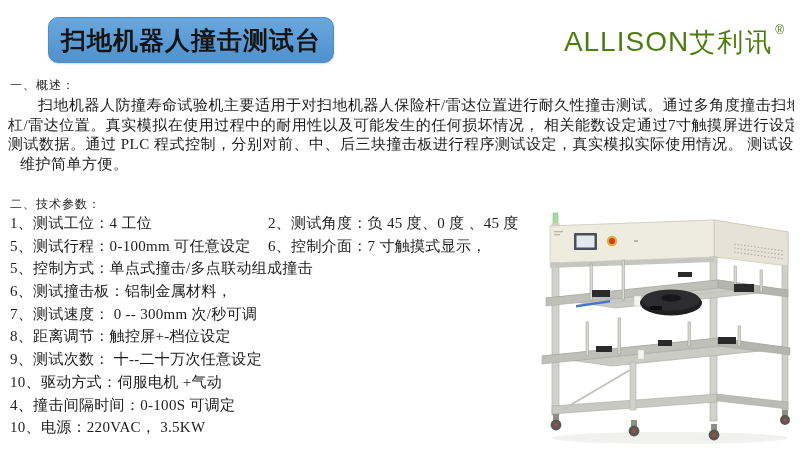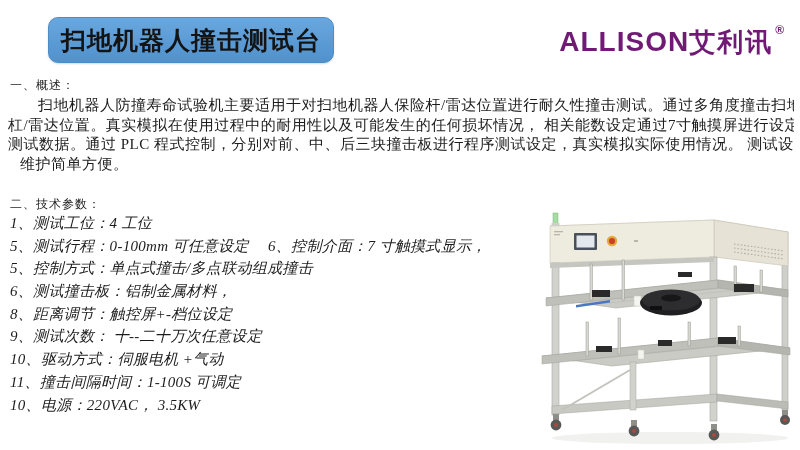--- a/index.html
+++ b/index.html
@@ -12,42 +12,42 @@
     position:absolute;left:48px;top:17px;width:284px;height:44px;
     background:linear-gradient(180deg,#6aa7de 0%,#5b9bd5 55%,#5292cc 100%);
     border:1px solid #4d8cc4;border-radius:10px;
     display:flex;align-items:center;justify-content:center;
     font-size:25px;font-weight:600;color:#141414;letter-spacing:1px;
     box-shadow:0 1px 2px rgba(0,0,0,.15);
   }
   .logo{
     position:absolute;top:24px;right:16px;height:36px;
     display:flex;align-items:center;
-    font-family:"Liberation Sans","DejaVu Sans",sans-serif;font-weight:bold;
-    color:#701a75;white-space:nowrap;
+    font-family:"Liberation Sans","DejaVu Sans",sans-serif;font-weight:normal;
+    color:#4d7c0f;white-space:nowrap;
   }
   .logo .latin{font-size:28px;letter-spacing:1px;}
   .logo .cjk{font-size:26px;margin-left:0;letter-spacing:2px;}
   .logo .reg{font-size:12px;vertical-align:top;position:relative;top:-12px;margin-left:2px;}
   
   .sec-heading{position:absolute;left:10px;font-size:12px;letter-spacing:1px;}
   .overview-heading{top:77px;}
   .para{
     position:absolute;left:8px;top:96px;width:786px;font-size:15px;
   }
   .para .pline{
     height:19.5px;line-height:19.5px;overflow:hidden;
     text-align:justify;text-align-last:justify;letter-spacing:.5px;white-space:nowrap;
   }
   .para .pline.first{padding-left:2em;}
   .para .pline.last{text-align-last:left;white-space:normal;margin-left:12px;}
   
   .params-heading{top:196px;}
   .param-list{position:absolute;left:10px;top:212px;width:560px;font-size:15px;}
-  .prow{position:relative;height:22.7px;line-height:22.7px;white-space:nowrap;letter-spacing:.3px;font-style:italic;}
+  .prow{position:relative;height:22.7px;line-height:22.7px;white-space:nowrap;letter-spacing:.3px;}
   .prow .col2{position:absolute;left:258px;top:0;}
   
   .machine{position:absolute;left:538px;top:210px;width:258px;height:238px;}
   .machine svg{display:block;width:100%;height:100%;}
 </style>
 </head>
 <body>
 
 <div class="page">
 
@@ -65,31 +65,33 @@
     <div class="pline first">扫地机器人防撞寿命试验机主要适用于对扫地机器人保险杆/雷达位置进行耐久性撞击测试。通过多角度撞击扫地机器人保险</div>
     <div class="pline">杠/雷达位置。真实模拟在使用过程中的耐用性以及可能发生的任何损坏情况， 相关能数设定通过7寸触摸屏进行设定与显示相关</div>
     <div class="pline">测试数据。通过 PLC 程式控制，分别对前、中、后三块撞击板进行程序测试设定，真实模拟实际使用情况。 测试设备运行稳定，</div>
     <div class="pline last">维护简单方便。</div>
   </div>
 
   <div class="sec-heading params-heading">二、技术参数：</div>
   <div class="param-list">
     <div class="prow">
       <span>1、测试工位：4 工位</span>
+      <span class="col2">2、测试角度：负 45 度、0 度 、45 度</span>
     </div>
     <div class="prow">
       <span>5、测试行程：0-100mm 可任意设定</span>
       <span class="col2">6、控制介面：7 寸触摸式显示，</span>
     </div>
     <div class="prow">5、控制方式：单点式撞击/多点联动组成撞击</div>
     <div class="prow">6、测试撞击板：铝制金属材料，</div>
+    <div class="prow">7、测试速度： 0 -- 300mm 次/秒可调</div>
     <div class="prow">8、距离调节：触控屏+-档位设定</div>
     <div class="prow">9、测试次数： 十--二十万次任意设定</div>
     <div class="prow">10、驱动方式：伺服电机 +气动</div>
-    <div class="prow">11、撞击间隔时间：1-100S 可调定</div>
+    <div class="prow">4、撞击间隔时间：0-100S 可调定</div>
     <div class="prow">10、电源：220VAC， 3.5KW</div>
   </div>
 
   <div class="machine">
     <svg viewBox="0 0 258 238" xmlns="http://www.w3.org/2000/svg">
 
       <ellipse cx="132" cy="228" rx="118" ry="6" fill="#f1f1ef"></ellipse>
 
       <rect x="244" y="22" width="6" height="178" fill="#cfcfca" stroke="#a9a9a3" stroke-width="0.6"></rect>
 

